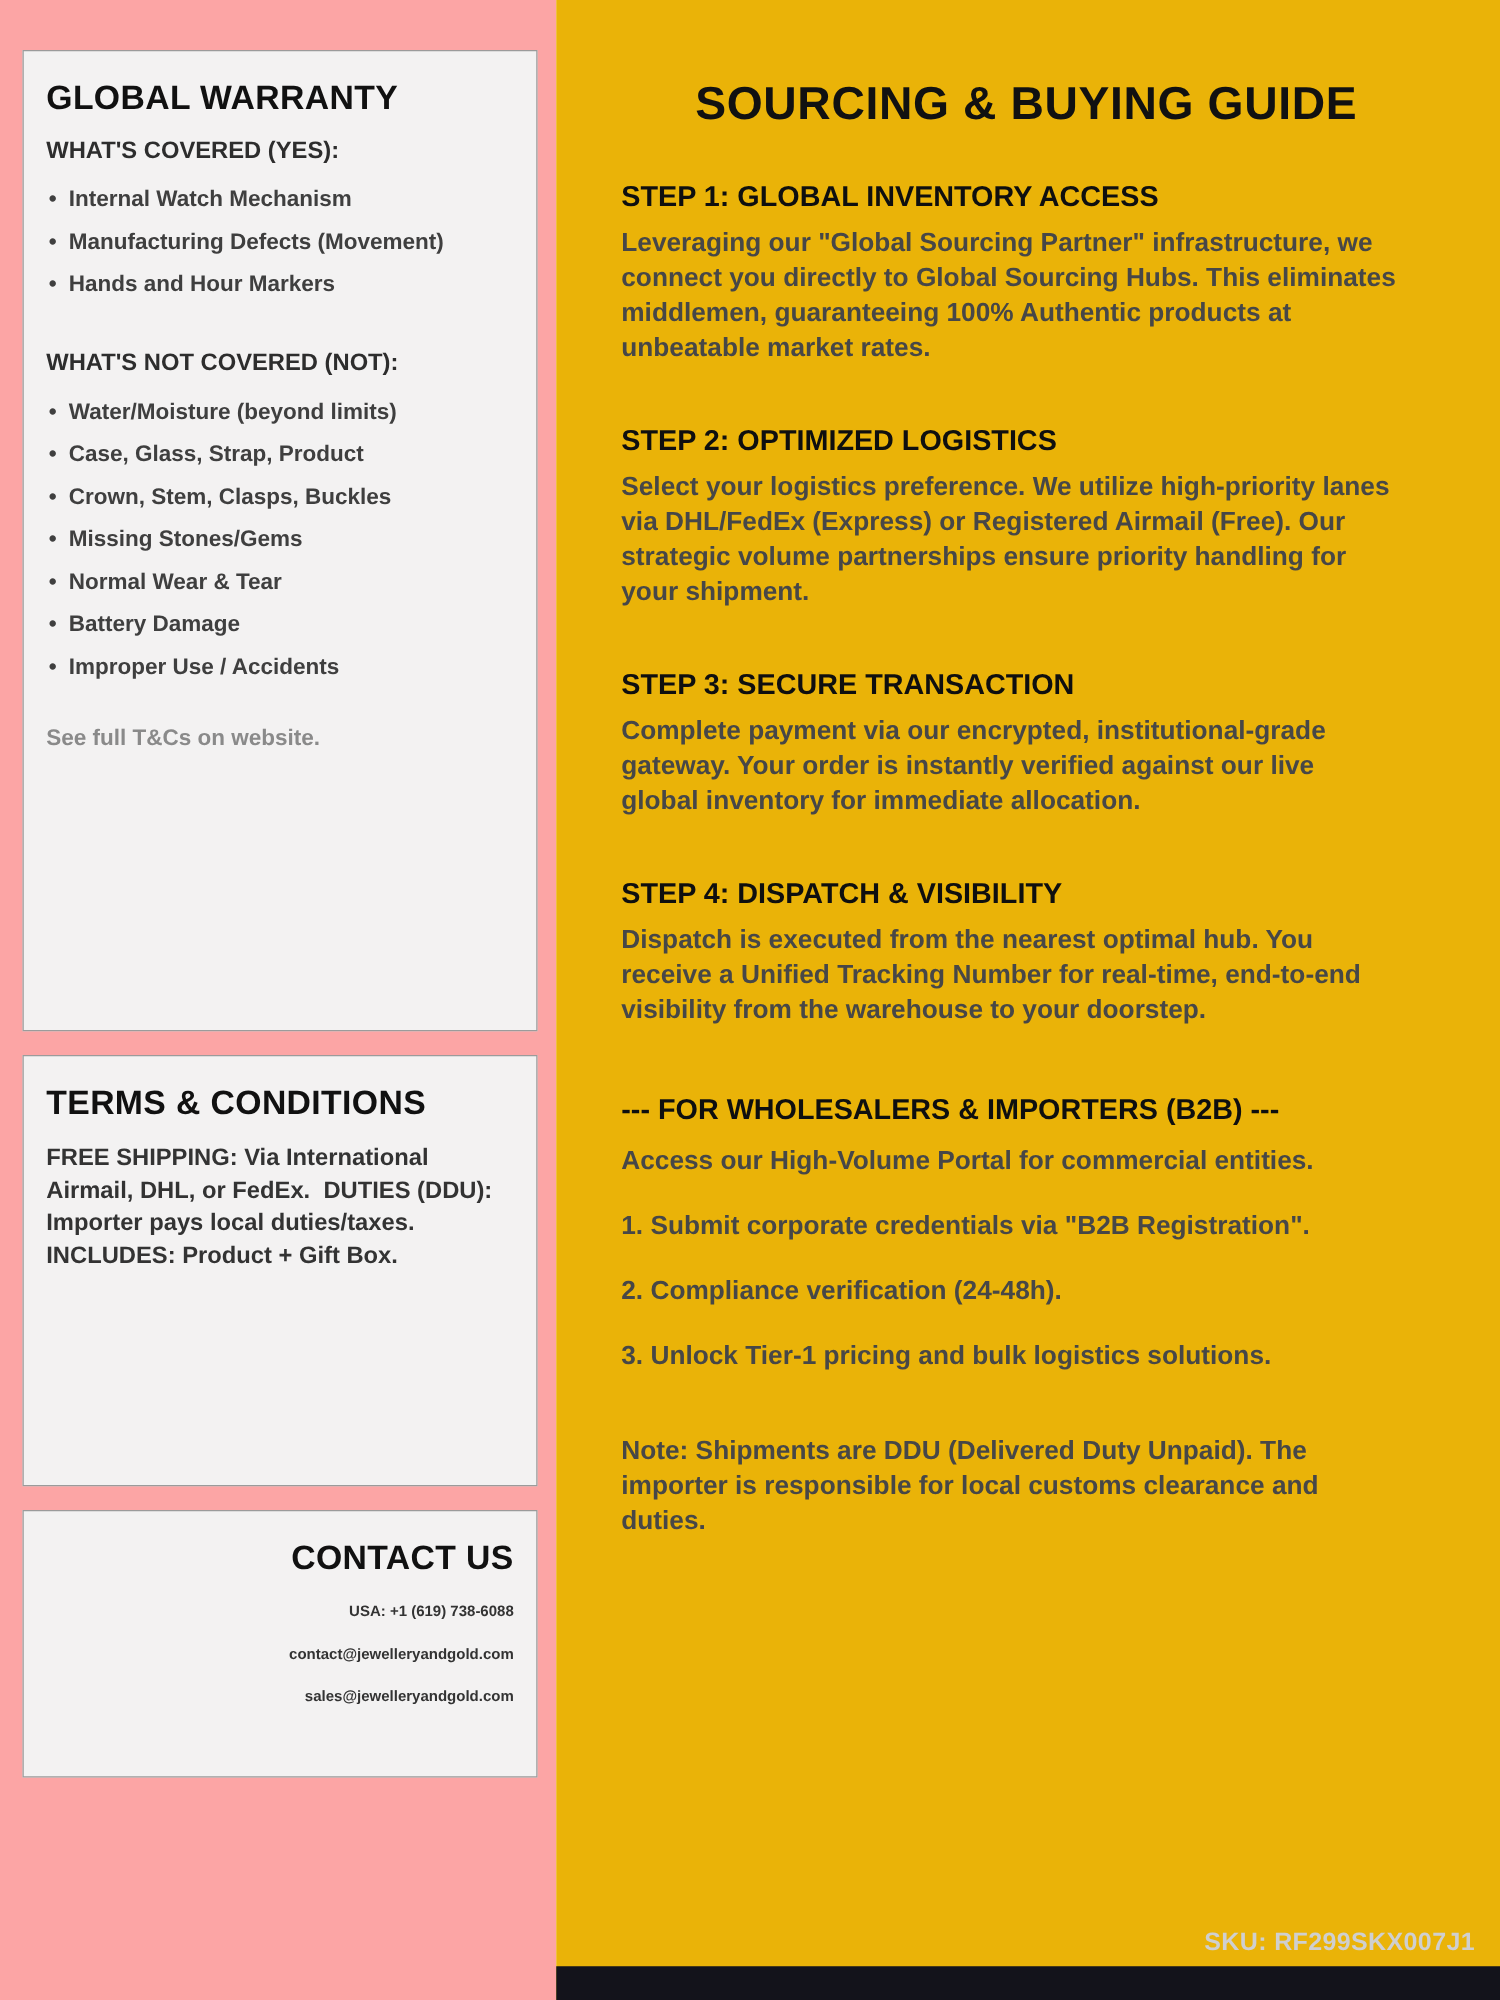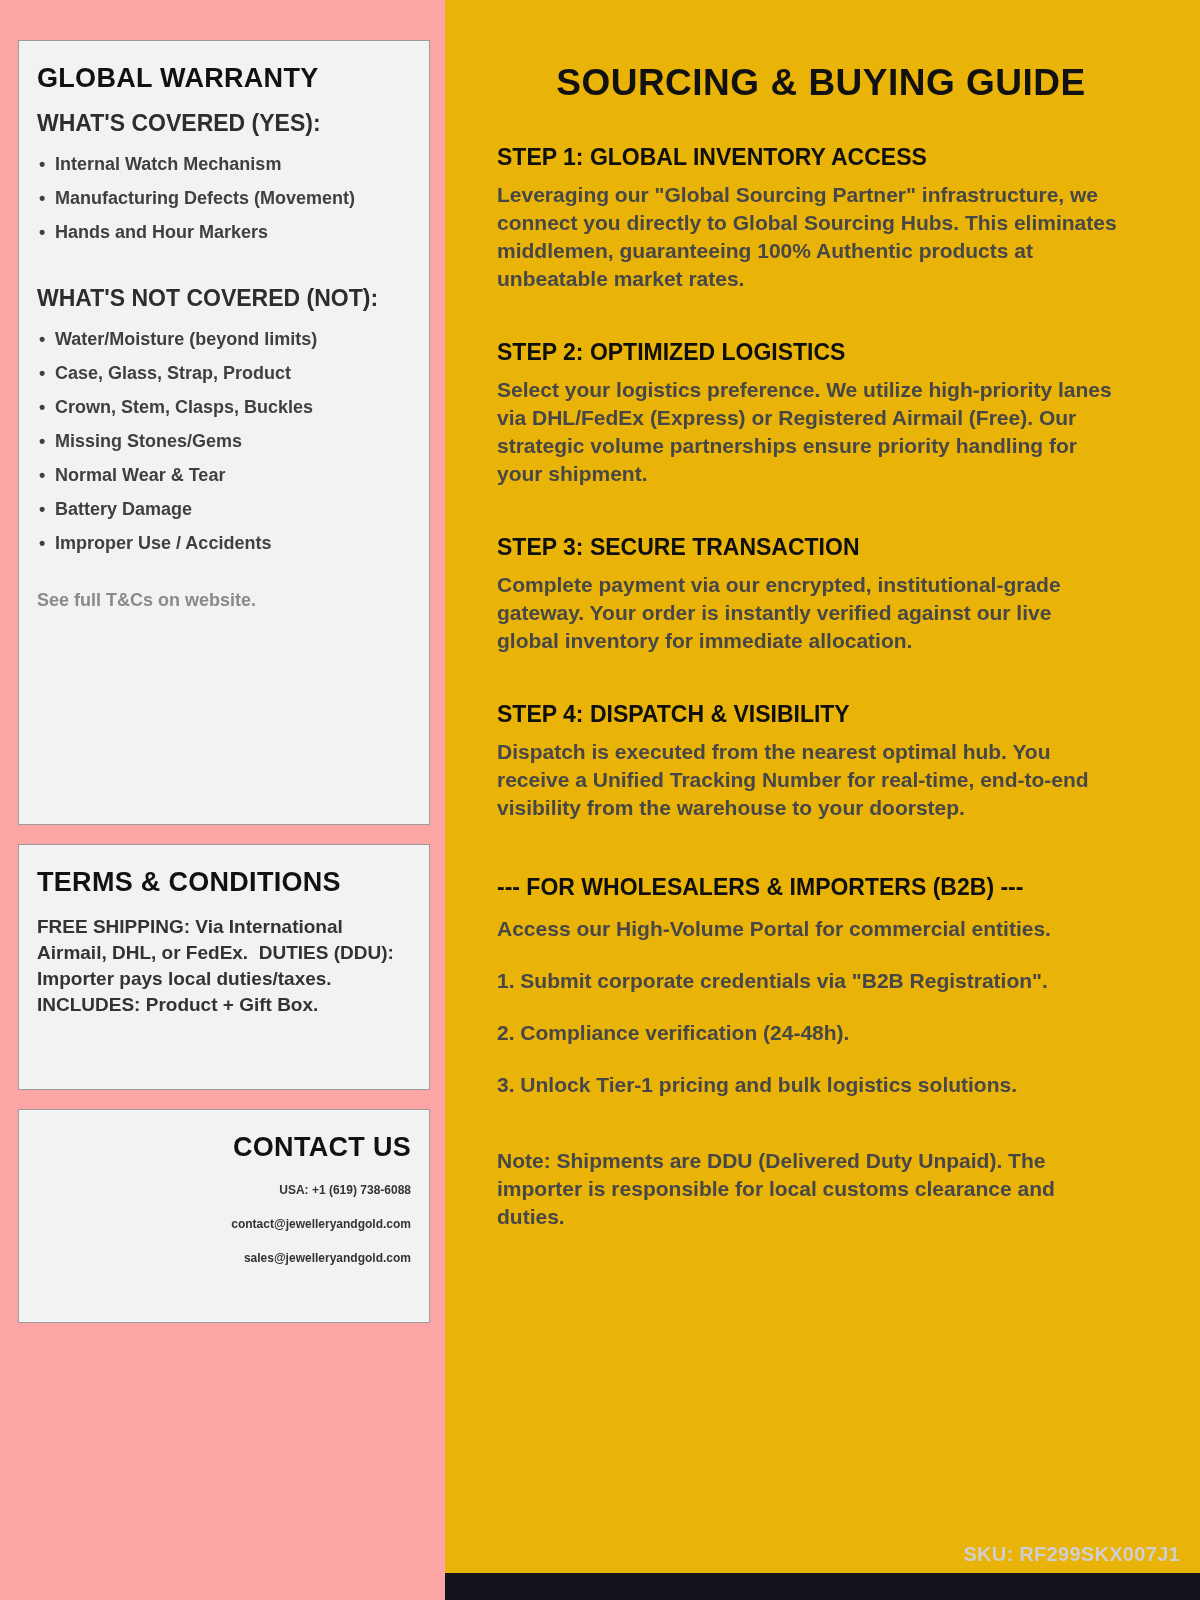--- a/index.html
+++ b/index.html
@@ -21,31 +21,31 @@
     padding: 40px 15px 0 18px;
   }
   .box {
     background: #f3f2f2;
     border: 1px solid #9b9b9b;
     padding: 22px 18px;
     width: 100%;
   }
   .box + .box { margin-top: 19px; }
   .box-warranty { height: 785px; }
-  .box-terms    { height: 246px; }
+  .box-terms    { height: 345px; }
   .box-contact  { height: 214px; text-align: right; }
 
   .box h2 {
     font-size: 27px;
     font-weight: 700;
     color: #111111;
     letter-spacing: 0.3px;
   }
   .box h3 {
-    font-size: 23px;
+    font-size: 19px;
     font-weight: 700;
     color: #2d2d2d;
     margin-top: 16px;
   }
   .box ul { list-style: none; margin-top: 10px; }
   .box li {
     font-size: 18px;
     font-weight: 700;
     color: #3f3f3f;
     line-height: 34px;

